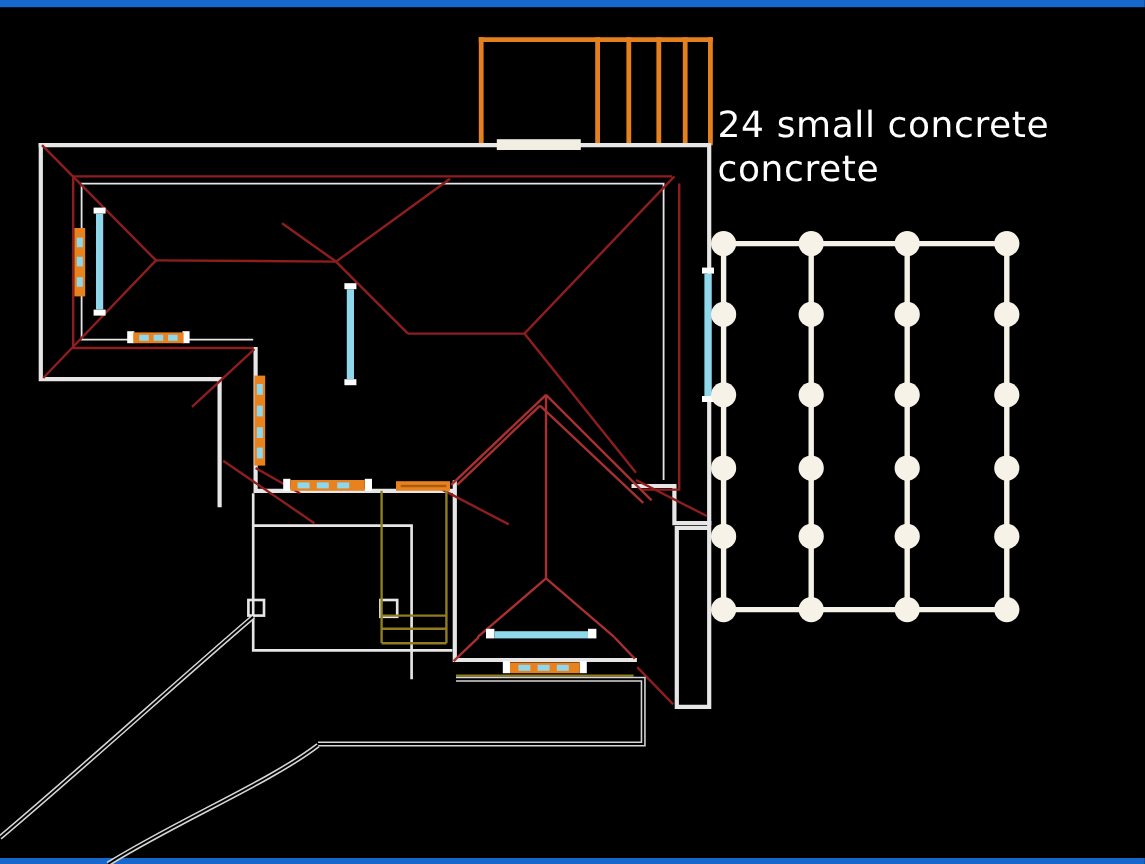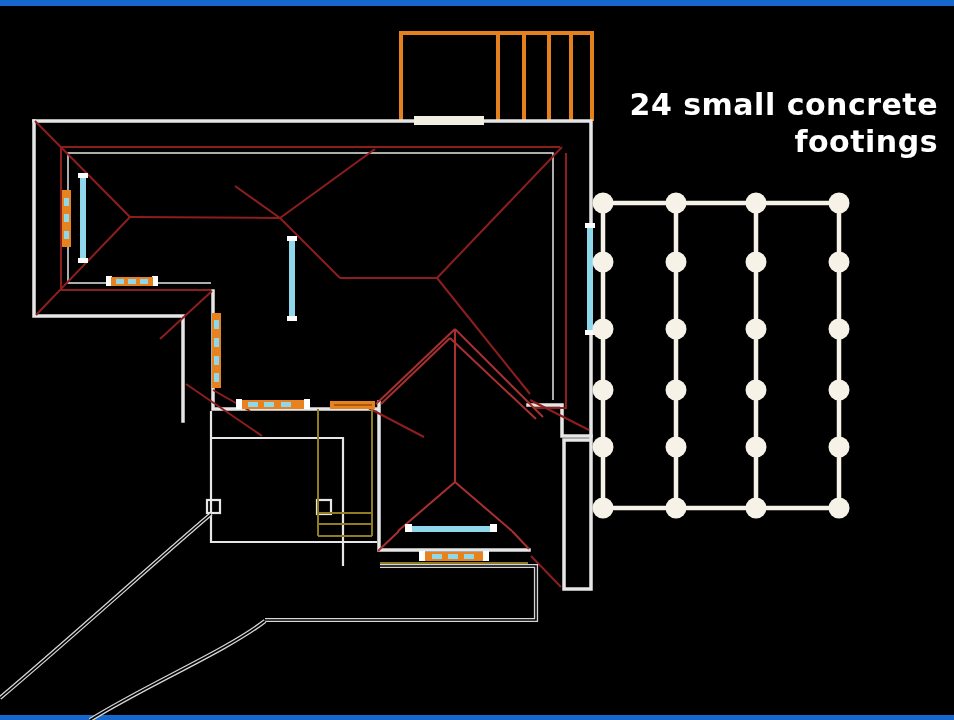--- a/index.html
+++ b/index.html
@@ -8,22 +8,22 @@
     background:var(--background,#000);
     position:relative;overflow:hidden;
     font-family:"DejaVu Sans","Liberation Sans",sans-serif;
   }
   .slide-bar{position:absolute;left:0;width:954px;background:var(--accent_blue,#1668cc);}
   .slide-bar.top{top:0;height:6px;}
   .slide-bar.bottom{bottom:0;height:5px;}
   #plan-svg{position:absolute;left:0;top:0;}
   .title-block{
     position:absolute;left:598px;top:86px;width:340px;
-    text-align:right;color:var(--title_white,#fff);
-    font-size:30px;font-weight:700;line-height:37px;
+    text-align:left;color:var(--title_white,#fff);
+    font-size:30px;font-weight:400;line-height:37px;
     letter-spacing:0.5px;
   }
   .title-block span{display:block;}
   
   .outer-wall{stroke:var(--wall_white);stroke-width:3.5;fill:none;stroke-linecap:square;}
   .inner-wall{stroke:var(--wall_white);stroke-width:1.5;fill:none;}
   .roof{stroke:var(--roof_red);stroke-width:2;fill:none;}
   .roof-bright{stroke:var(--roof_red_bright);stroke-width:2;fill:none;}
   .pergola{stroke:var(--pergola_orange);stroke-width:4;fill:none;stroke-linecap:square;}
   .olive{stroke:var(--detail_olive);stroke-width:2;fill:none;}
@@ -217,14 +217,14 @@
       <circle cx="839" cy="447" r="10.5" fill="#f6f2e7"></circle>
       <circle cx="603" cy="508" r="10.5" fill="#f6f2e7"></circle>
       <circle cx="676" cy="508" r="10.5" fill="#f6f2e7"></circle>
       <circle cx="756" cy="508" r="10.5" fill="#f6f2e7"></circle>
       <circle cx="839" cy="508" r="10.5" fill="#f6f2e7"></circle>
     </g>
 </svg>
 
 <div class="title-block">
   <span>24 small concrete</span>
-  <span>footings</span>
+  <span>concrete</span>
 </div>
 
 </body></html>

